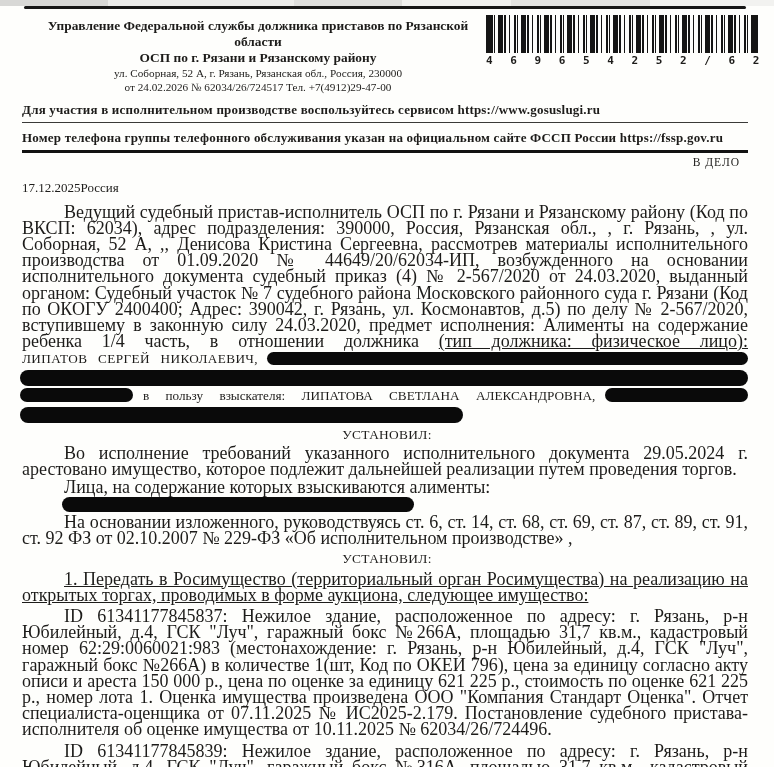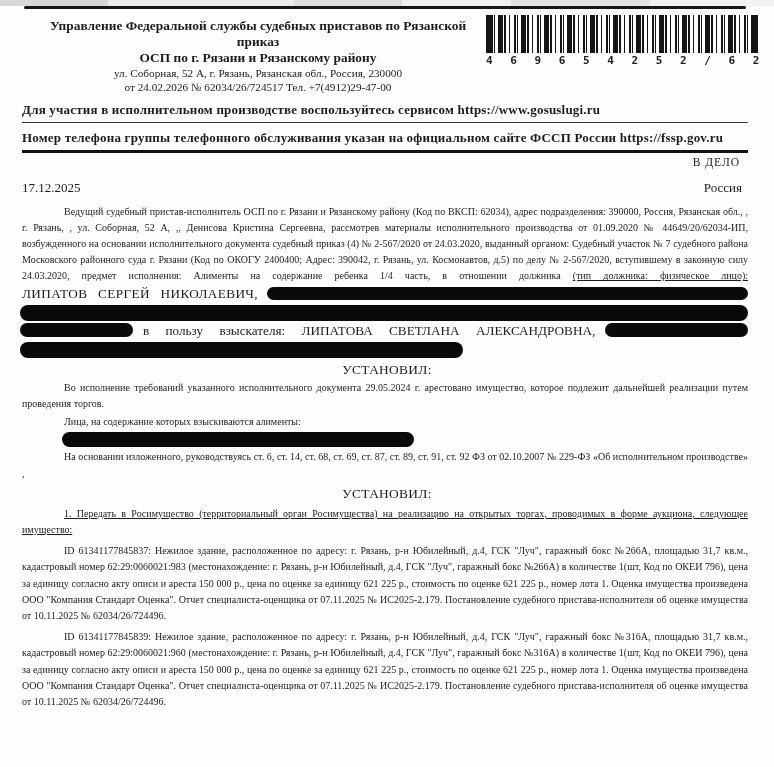--- a/index.html
+++ b/index.html
@@ -30,23 +30,23 @@
   }
   .bc-digits{margin-top:1px;font-family:"DejaVu Sans Mono",monospace;font-weight:bold;font-size:11px;letter-spacing:2px;word-spacing:7px;text-align:center;white-space:nowrap;}
 
   
   .notice{font-weight:bold;font-size:13px;letter-spacing:0.2px;margin:7px 26px 0 22px;white-space:nowrap;}
   .rule-thin{height:1px;background:#3a3a38;margin:4px 26px 0 22px;}
   .rule-thick{height:3px;background:#121212;margin:4px 26px 0 22px;}
   .v-delo{text-align:right;margin:3px 34px 0 0;font-size:11.5px;letter-spacing:1px;}
 
   .doc-title{font-size:13.4px;font-weight:normal;text-align:center;margin:11px 0 0;}
-  .date-row{display:flex;justify-content:space-between;margin:12px 32px 0 22px;font-size:13px;}
+  .date-row{display:flex;margin:12px 32px 0 22px;font-size:13px;}
 
-  .para{font-size:10px;line-height:16.2px;text-align:justify;margin:0 26px 0 22px;text-indent:42px;}
+  .para{font-size:18px;line-height:16.2px;text-align:justify;margin:0 26px 0 22px;text-indent:42px;}
   .para.intro{margin-top:8px;text-align-last:justify;}
   .u{text-decoration:underline;}
   .center-head{text-align:center;font-size:13.4px;margin-top:4px;letter-spacing:0.3px;}
   .mt2{margin-top:2px;} .mt4{margin-top:4px;text-decoration:underline;} .mt5{margin-top:5px;}
 
   
   .bar{background:#0a0a0a;border-radius:8px;}
   .row-debtor{display:flex;align-items:center;margin:1px 26px 0 22px;}
   .debtor-name{font-size:13.2px;word-spacing:7px;letter-spacing:0.4px;white-space:nowrap;}
   .row-debtor .bar{flex:1;height:13px;margin-left:9px;border-radius:7px;}
@@ -60,21 +60,21 @@
 </style>
 </head>
 <body>
 
 <div class="page">
   <div class="scan-top"></div>
   <div class="scan-line"></div>
 
   <header class="letterhead">
     <div class="lh-left">
-      <div class="lh-org">Управление Федеральной службы судебных приставов по Рязанской приказ</div>
+      <div class="lh-org">Управление Федеральной службы должника приставов по Рязанской области</div>
       <div class="lh-org">ОСП по г. Рязани и Рязанскому району</div>
       <div class="lh-addr">ул. Соборная, 52 А, г. Рязань, Рязанская обл., Россия, 230000</div>
       <div class="lh-addr">от 24.02.2026 № 62034/26/724517 Тел. +7(4912)29-47-00</div>
     </div>
     <div class="lh-barcode">
       <div class="bc-bars"></div>
       <div class="bc-digits">4 6 9 6 5 4 2 5 2 / 6 2 3 4</div>
     </div>
   </header>
 

